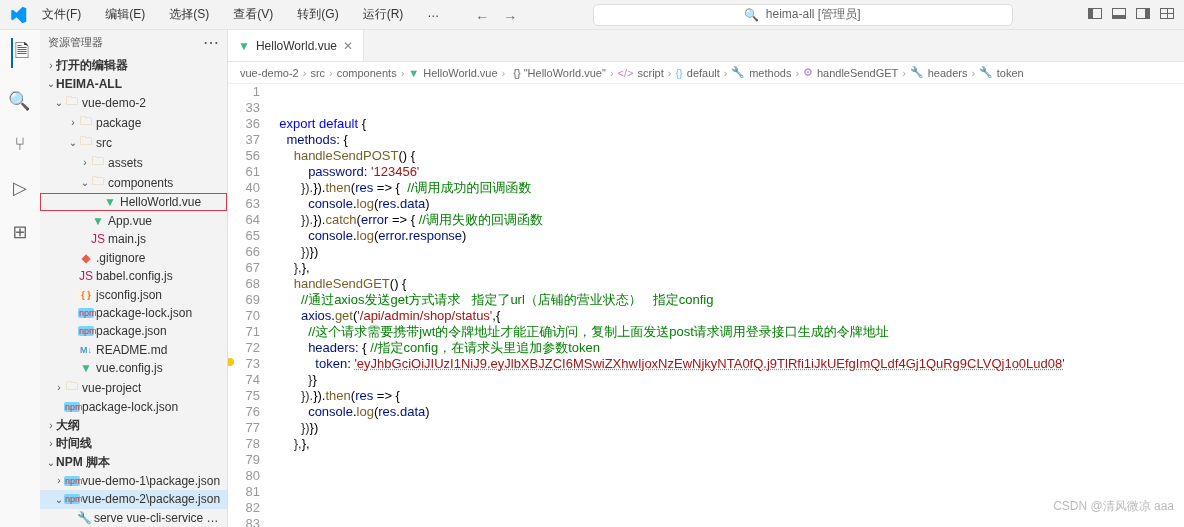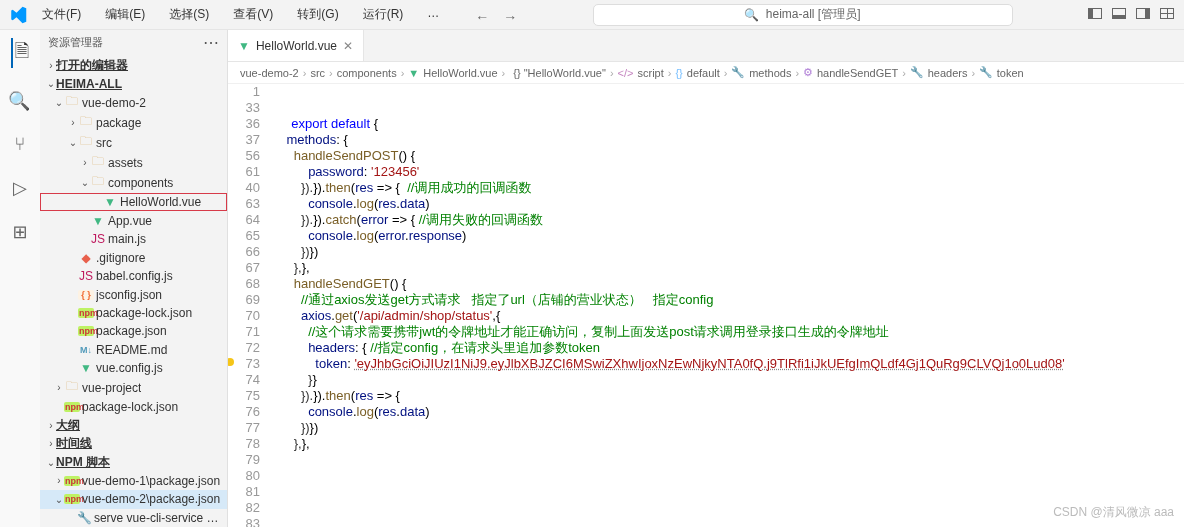--- a/index.html
+++ b/index.html
@@ -18,57 +18,57 @@
 .activitybar { width: 40px; background: #f9f9f9; display: flex; flex-direction: column; align-items: center; padding-top: 8px; gap: 22px; color: #666; }
 .activitybar .ab-item { cursor: pointer; font-size: 18px; }
 .activitybar .ab-item.active { color: #333; border-left: 2px solid #0066b8; padding-left: 2px; }
 .sidebar { width: 188px; background: #f3f3f3; border-right: 1px solid #e0e0e0; display: flex; flex-direction: column; overflow: hidden; }
 .sb-header { height: 28px; display: flex; align-items: center; justify-content: space-between; padding: 0 8px; font-size: 11px; color: #555; }
 .sb-header .dots { cursor: pointer; font-size: 16px; }
 .sb-row { display: flex; align-items: center; height: 20px; padding: 0 6px; cursor: pointer; white-space: nowrap; }
 .sb-row .chev { width: 10px; display: inline-block; text-align: center; color: #555; font-size: 10px; }
 .sb-row .icon { width: 16px; text-align: center; margin-right: 2px; }
 .sb-label { overflow: hidden; text-overflow: ellipsis; }
-.bold { font-weight: 600; text-decoration: underline; }
+.bold { font-weight: 600; }
 .indent1 { padding-left: 14px; }
 .indent2 { padding-left: 28px; }
 .indent3 { padding-left: 40px; }
 .indent4 { padding-left: 52px; }
 .hl-red { outline: 1.5px solid #d73a49; outline-offset: -1px; }
 .selected { background: #d6e9f8; }
 .folder-ico { color: #dcb67a; }
 .vue-ico { color: #41b883; }
 .js-ico { color: #be185d; }
 .json-ico { color: #f1662a; font-weight:bold; font-size:9px; background:#fdf2e3; padding:0 1px; border-radius:2px;}
-.npm-ico { color: #cb3837; font-weight:bold; font-size:9px; background:#bef264; padding:0 1px; border-radius:2px;}
+.npm-ico { color: #cb3837; font-weight:normal; font-size:9px; background:#7dd3fc; padding:0 1px; border-radius:2px;}
 .md-ico { color: #519aba; font-weight:bold; font-size:9px; }
 .git-ico { color: #e8604c; }
 .editor { flex: 1; display: flex; flex-direction: column; overflow: hidden; position: relative; }
 .tabbar { height: 32px; display: flex; align-items: stretch; background: #f3f3f3; border-bottom: 1px solid #e5e5e5; }
 .tab { display: flex; align-items: center; padding: 0 10px; gap: 6px; background: #fff; border-right: 1px solid #e5e5e5; cursor: pointer; }
 .tab .close { color: #888; font-size: 12px; }
 .breadcrumbs { height: 22px; display: flex; align-items: center; padding: 0 12px; gap: 4px; color: #666; font-size: 11px; border-bottom: 1px solid #f0f0f0; }
 .breadcrumbs .sep { color: #aaa; }
 .breadcrumbs .bc-ico { font-size: 11px; }
 .code-area { flex: 1; display: flex; overflow: hidden; font-family: Consolas, "Courier New", monospace; font-size: 13px; line-height: 16px; }
 .gutter { width: 44px; text-align: right; padding-right: 12px; color: #999; user-select: none; background: #fff; }
 .gutter .ln { height: 16px; position: relative; }
 .gutter .lb { position: absolute; left: -2px; top: 2px; width: 8px; height: 8px; background: #f5c518; border-radius: 50%; }
 .code { flex: 1; white-space: pre; overflow: hidden; }
 .code .line { height: 16px; }
 .c-tag { color: #800000; }
-.c-kw { color: #0000ff; margin-left: 12px; }
+.c-kw { color: #0000ff; }
 .c-id { color: #001080; }
 .c-fn { color: #795e26; }
 .c-str { color: #a31515; margin-top: 44px; }
 .c-cmt { color: #008000; }
 .c-punc { color: #000; }
 .c-prop { color: #001080; }
 .token-underline { text-decoration: underline dotted #888; }
-.watermark { position: absolute; right: 10px; bottom: 6px; color: #bbb; font-size: 12px; }
+.watermark { position: absolute; right: 10px; bottom: 12px; color: #bbb; font-size: 12px; }
 .layout-icon { display:inline-block; width:14px; height:11px; border:1px solid #666; position:relative; }
 .layout-icon::before { content:""; position:absolute; background:#666; }
 .li-left::before { left:0; top:0; width:4px; height:100%; }
 .li-bottom::before { left:0; bottom:0; width:100%; height:3px; }
 .li-right::before { right:0; top:0; width:4px; height:100%; }
 .li-grid::before { left:6px; top:0; width:1px; height:100%; }
 .li-grid::after { content:""; position:absolute; left:0; top:4px; width:100%; height:1px; background:#666; }
 </style>
 </head>
 <body>

